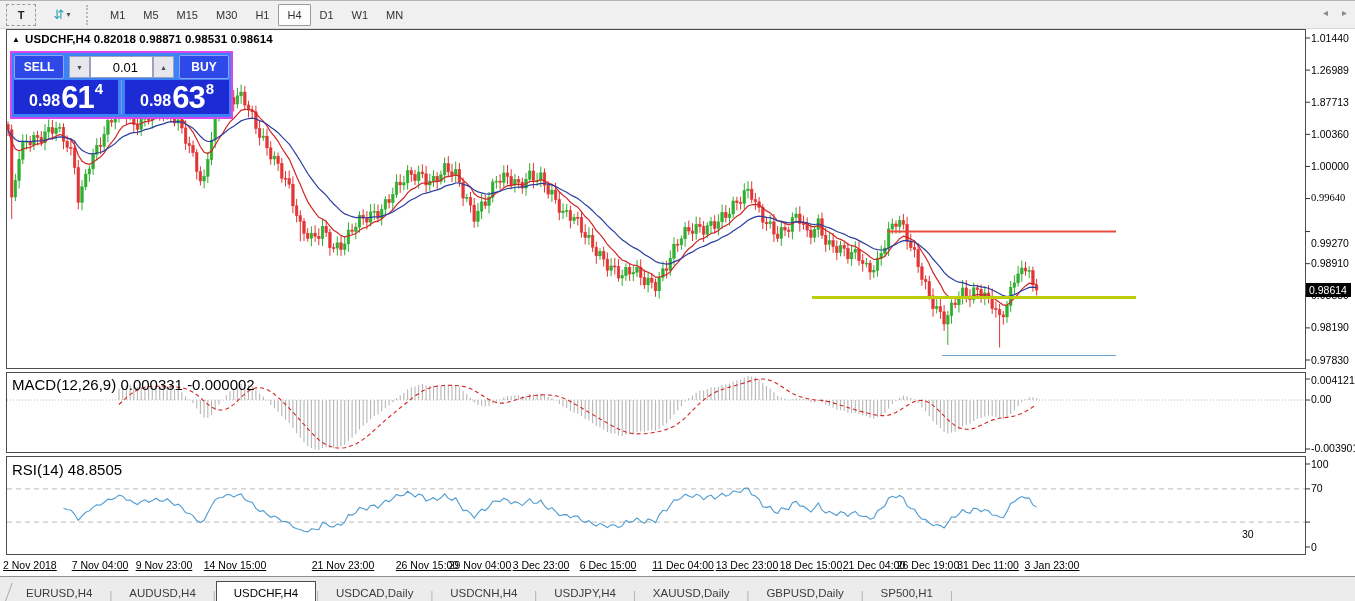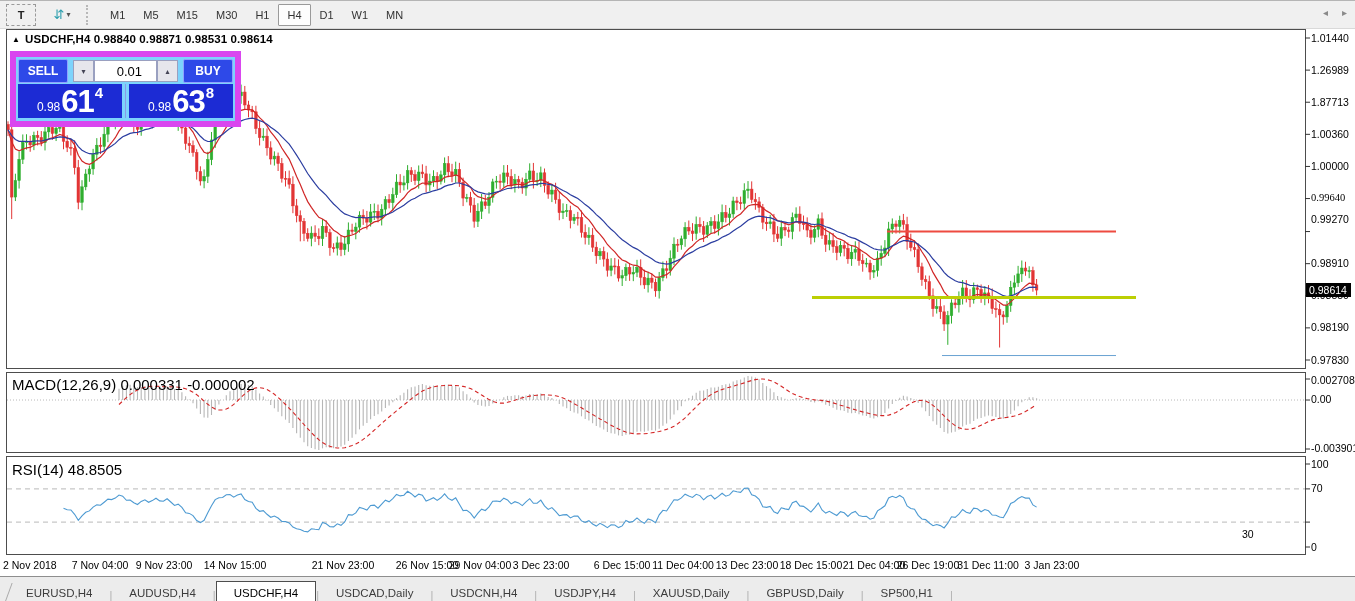--- a/index.html
+++ b/index.html
@@ -19,42 +19,42 @@
   .pane{position:absolute;left:6px;width:1300px;background:#fff;border:1px solid #4d4d4d;box-sizing:border-box;}
   .pane-chart{top:28px;height:340px;}
   .pane-macd{top:371px;height:81px;}
   .pane-rsi{top:455px;height:99px;}
   .axis-col{position:absolute;left:1306px;top:28px;width:49px;height:526px;background:#fff;}
   .overlay-svg{position:absolute;left:0;top:0;pointer-events:none;}
   
   .chart-header{position:absolute;left:12px;top:32px;font-size:11.5px;font-weight:700;color:#000;z-index:6;letter-spacing:.1px;}
   .chart-header .tri{font-size:8px;margin-right:5px;vertical-align:1px;}
   
-  .trade-panel{position:absolute;left:10px;top:50px;width:219px;height:64px;background:#7dd3fc;border:6px solid #d946ef;z-index:7;}
+  .trade-panel{position:absolute;left:10px;top:50px;width:219px;height:64px;background:#3b82f6;border:2px solid #d946ef;z-index:7;}
   .tp-row1{display:flex;align-items:center;height:24px;margin:2px 2px 0 2px;}
   .tp-btn{flex:0 0 48px;height:22px;background:#2e49e8;border:1px solid #8fa2ff;color:#fff;font-size:12px;font-weight:700;
           display:flex;align-items:center;justify-content:center;border-radius:2px;}
   .tp-spin{flex:0 0 19px;height:20px;background:#e6e6ec;border:1px solid #9aa0c0;color:#445;font-size:8px;
            display:flex;align-items:center;justify-content:center;}
   .tp-vol{flex:1;height:20px;background:#fff;border:1px solid #9aa0c0;color:#000;font-size:13px;
           display:flex;align-items:center;justify-content:flex-end;padding-right:14px;}
   .tp-row2{display:flex;height:34px;margin:1px 2px 2px 2px;gap:3px;}
   .tp-quote{flex:1;background:#1c2bd4;color:#fff;display:flex;align-items:flex-end;justify-content:center;padding-bottom:1px;}
-  .tp-quote .small{font-size:12px;font-weight:400;margin-bottom:3px;}
+  .tp-quote .small{font-size:16px;font-weight:700;margin-bottom:3px;}
   .tp-quote .big{font-size:31px;font-weight:700;line-height:30px;letter-spacing:-1px;margin:0 1px;}
   .tp-quote .sup{font-size:15px;font-weight:700;align-self:flex-start;margin-top:0px;}
   .tp-divider{width:1px;background:#8a98ea;}
   
   .ind-label{position:absolute;font-size:15px;color:#000;z-index:5;}
   
   .tick-label{position:absolute;font-size:10.5px;color:#000;white-space:nowrap;}
   .price-tag{position:absolute;left:1306px;background:#000;color:#fff;font-size:10.5px;padding:1px 4px 1px 3px;z-index:6;}
   
   .time-axis{position:absolute;left:0;top:554px;width:1355px;height:21px;background:#fff;}
-  .time-label{position:absolute;top:4px;font-size:10.5px;color:#000;white-space:nowrap;transform:translateX(-50%);}
+  .time-label{position:absolute;top:4px;font-size:10.5px;color:#000;white-space:nowrap;transform:translateX(-50%);text-decoration:underline;}
   .time-label.left{transform:none;}
   
   .tabbar{position:absolute;left:0;top:575px;width:1355px;height:26px;background:#ececec;border-top:1px solid #8e8e8e;
           display:flex;align-items:flex-end;}
   .tab-corner{width:14px;height:20px;border-right:1px solid #aaa;transform:skewX(-20deg);margin-left:-6px;}
   .tab{height:20px;padding:0 17px;display:flex;align-items:center;font-size:11.5px;color:#3c3c3c;white-space:nowrap;}
   .tab.active{background:#fff;border:1px solid #4d4d4d;border-bottom:none;height:21px;color:#000;}
   .tabsep{color:#b0b0b0;font-size:11px;padding:0 0 2px 0;}
   .tab-scroll{position:absolute;right:8px;top:6px;display:flex;gap:14px;color:#8a8a8a;font-size:10px;}
 </style>
@@ -83,21 +83,21 @@
       </div>
   </div>
 
   <div class="pane pane-chart"></div>
   <div class="pane pane-macd"></div>
   <div class="pane pane-rsi"></div>
   <div class="axis-col"></div>
 
   <div class="chart-header">
     <span class="tri">▲</span><span>USDCHF,H4</span>
-    <span>0.98840</span>
+    <span>0.82018</span>
     <span>0.98871</span>
     <span>0.98531</span>
     <span>0.98614</span>
   </div>
 
   <div class="trade-panel">
     <div class="tp-row1">
       <div class="tp-btn">SELL</div>
       <div style="flex:0 0 5px;"></div>
       <div class="tp-spin">▾</div>
@@ -991,47 +991,47 @@
       <line x1="1052" y1="554" x2="1052" y2="558" stroke="#333" stroke-width="1"></line>
     </svg>
 
   <div id="labels-layer">
       <div class="tick-label" style="left: 1311px; top: 30.5px;">1.01440</div>
       <div class="tick-label" style="left: 1311px; top: 62.6108px;">1.26989</div>
       <div class="tick-label" style="left: 1311px; top: 94.7216px;">1.87713</div>
       <div class="tick-label" style="left: 1311px; top: 126.832px;">1.00360</div>
       <div class="tick-label" style="left: 1311px; top: 158.943px;">1.00000</div>
       <div class="tick-label" style="left: 1311px; top: 191.054px; font-family: Liberation Serif, serif;">0.99640</div>
-      <div class="tick-label" style="left: 1311px; top: 212px;">0.99270</div>
+      <div class="tick-label" style="left: 1311px; top: 236px;">0.99270</div>
       <div class="tick-label" style="left: 1311px; top: 256.168px;">0.98910</div>
       <div class="tick-label" style="left: 1311px; top: 288.278px;">0.98550</div>
       <div class="tick-label" style="left: 1311px; top: 320.389px;">0.98190</div>
       <div class="tick-label" style="left: 1311px; top: 352.5px;">0.97830</div>
-      <div class="tick-label" style="left: 1311px; top: 373px;">0.002708</div>
+      <div class="tick-label" style="left: 1311px; top: 373px;">0.004121</div>
       <div class="tick-label" style="left: 1311px; top: 392.016px;">0.00</div>
       <div class="tick-label" style="left: 1311px; top: 441px;">-0.003901</div>
       <div class="tick-label" style="left: 1311px; top: 456.5px;">100</div>
       <div class="tick-label" style="left: 1311px; top: 481.4px;">70</div>
       <div class="tick-label" style="left: 1242px; top: 514.6px; margin-top: 12px;">30</div>
       <div class="tick-label" style="left: 1311px; top: 539.5px;">0</div>
     </div>
 
   <div class="price-tag" id="price-tag" style="top: 282.07px;">0.98614</div>
 
   <div class="time-axis" id="time-axis">
       <div class="time-label left" style="left: 3px;">2 Nov 2018</div>
       <div class="time-label" style="left: 100px;">7 Nov 04:00</div>
       <div class="time-label" style="left: 164px;">9 Nov 23:00</div>
       <div class="time-label" style="left: 235px;">14 Nov 15:00</div>
       <div class="time-label" style="left: 300px; margin-top: 17px;">19 Nov 07:00</div>
       <div class="time-label" style="left: 343px;">21 Nov 23:00</div>
       <div class="time-label" style="left: 427px;">26 Nov 15:00</div>
       <div class="time-label" style="left: 480px;">29 Nov 04:00</div>
       <div class="time-label" style="left: 541px;">3 Dec 23:00</div>
-      <div class="time-label" style="left: 608px; padding-left: 28px;">6 Dec 15:00</div>
+      <div class="time-label" style="left: 608px;">6 Dec 15:00</div>
       <div class="time-label" style="left: 683px;">11 Dec 04:00</div>
       <div class="time-label" style="left: 747px;">13 Dec 23:00</div>
       <div class="time-label" style="left: 811px;">18 Dec 15:00</div>
       <div class="time-label" style="left: 874px;">21 Dec 04:00</div>
       <div class="time-label" style="left: 928px;">26 Dec 19:00</div>
       <div class="time-label" style="left: 988px; text-align: right;">31 Dec 11:00</div>
       <div class="time-label" style="left: 1052px;">3 Jan 23:00</div>
     </div>
 
   <div class="tabbar" id="tabbar">

